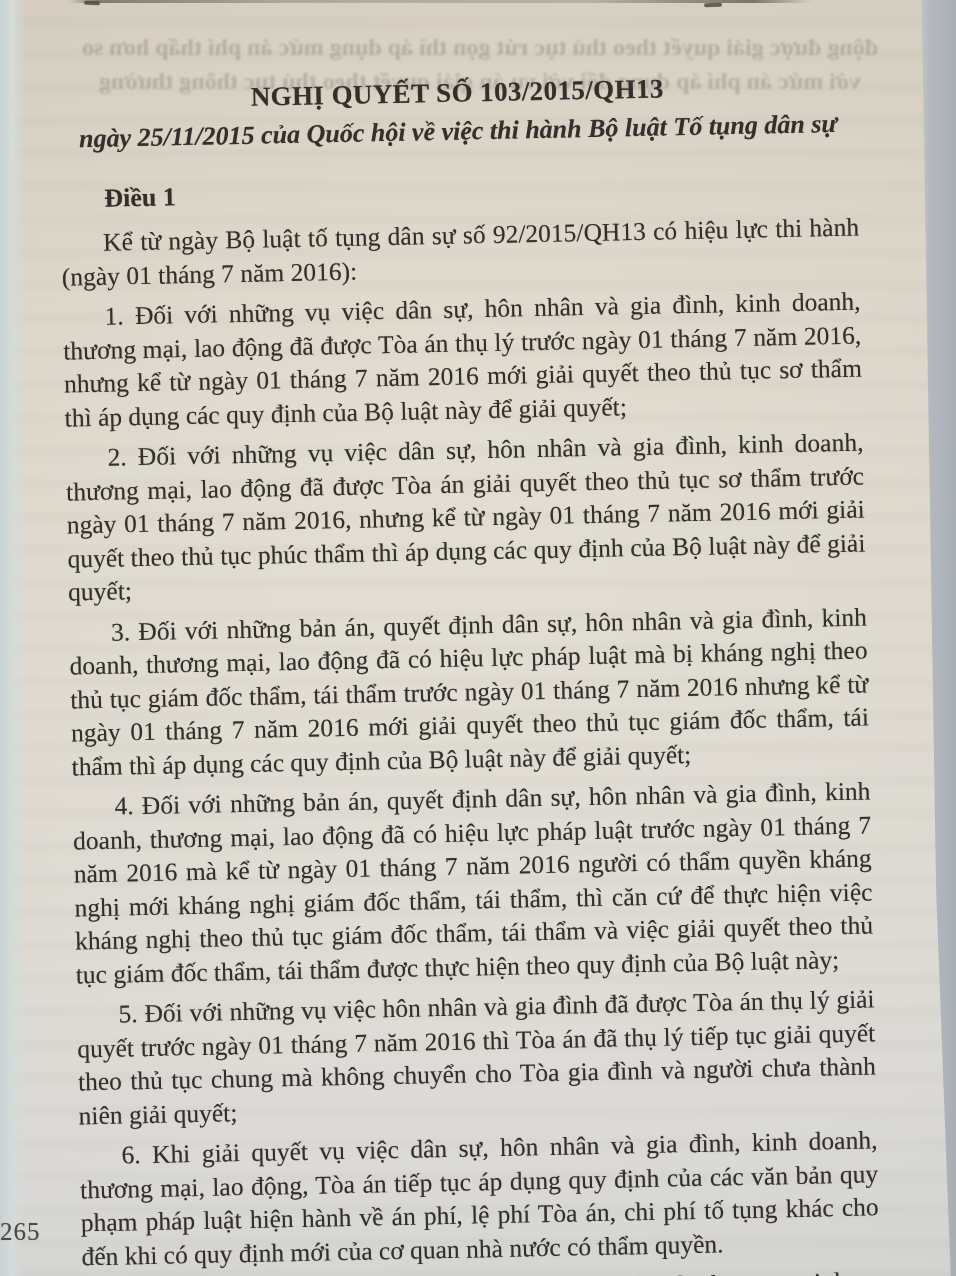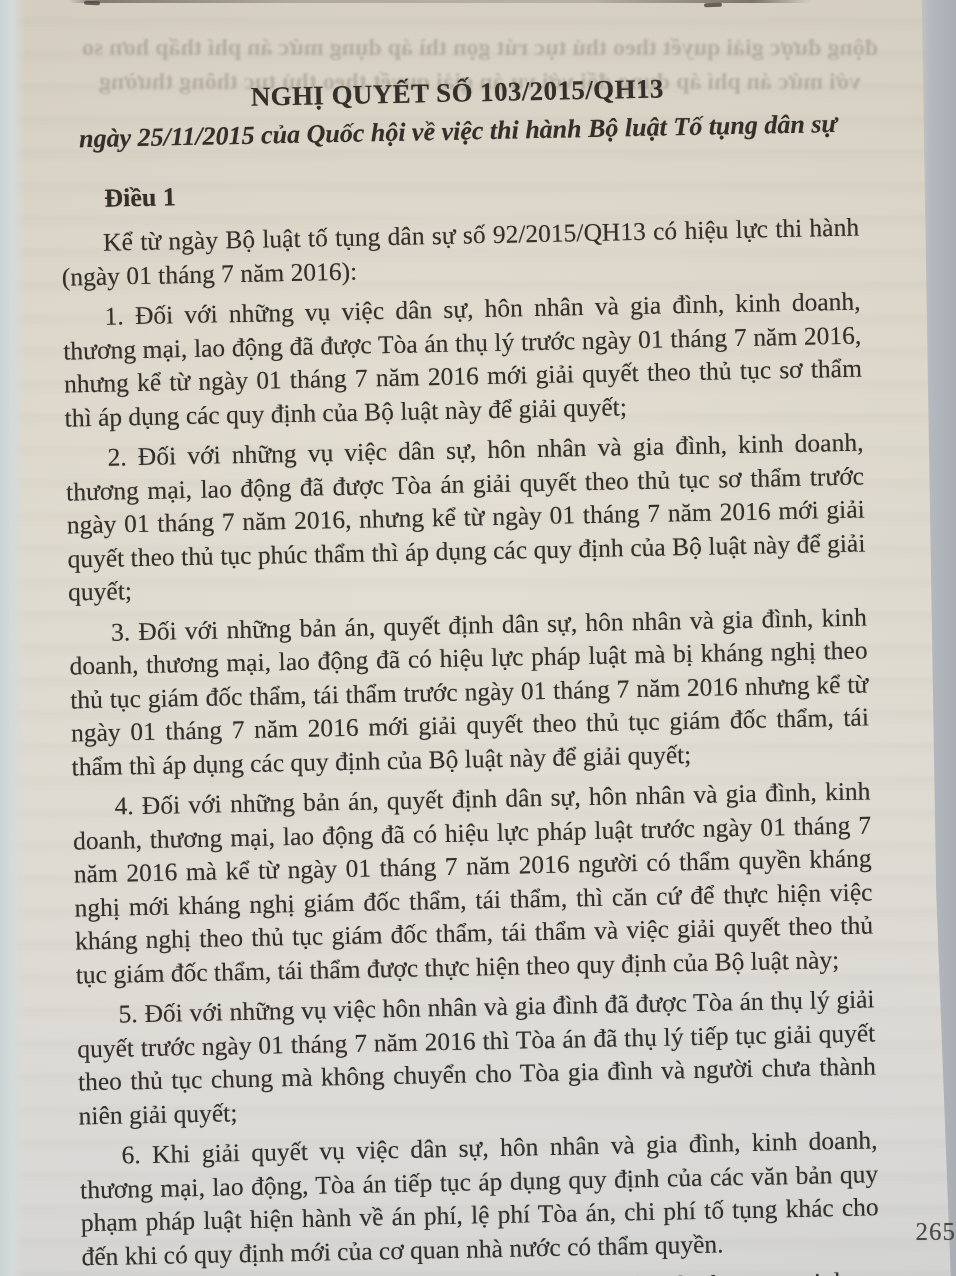--- a/index.html
+++ b/index.html
@@ -62,21 +62,21 @@
   }
   .article-heading{
     font-weight:bold;font-size:26px;margin:30px 0 0 44px;
   }
   .body-par{
     font-size:25.5px;line-height:33.5px;text-align:justify;text-indent:42px;
     margin:7px 0 0 0;
   }
   .body-par.first{margin-top:12px;}
   .page-number{
-    position:absolute;left:0;right:0;top:1218px;text-align:right;
+    position:absolute;left:0;right:0;top:1218px;text-align:left;
     font-size:25px;color:#4c4a47;letter-spacing:1px;
     text-shadow:0 0 1px rgba(70,64,56,.4);
   }
 </style>
 </head>
 <body>
 
 <div class="photo">
 
   <div class="bleed">

